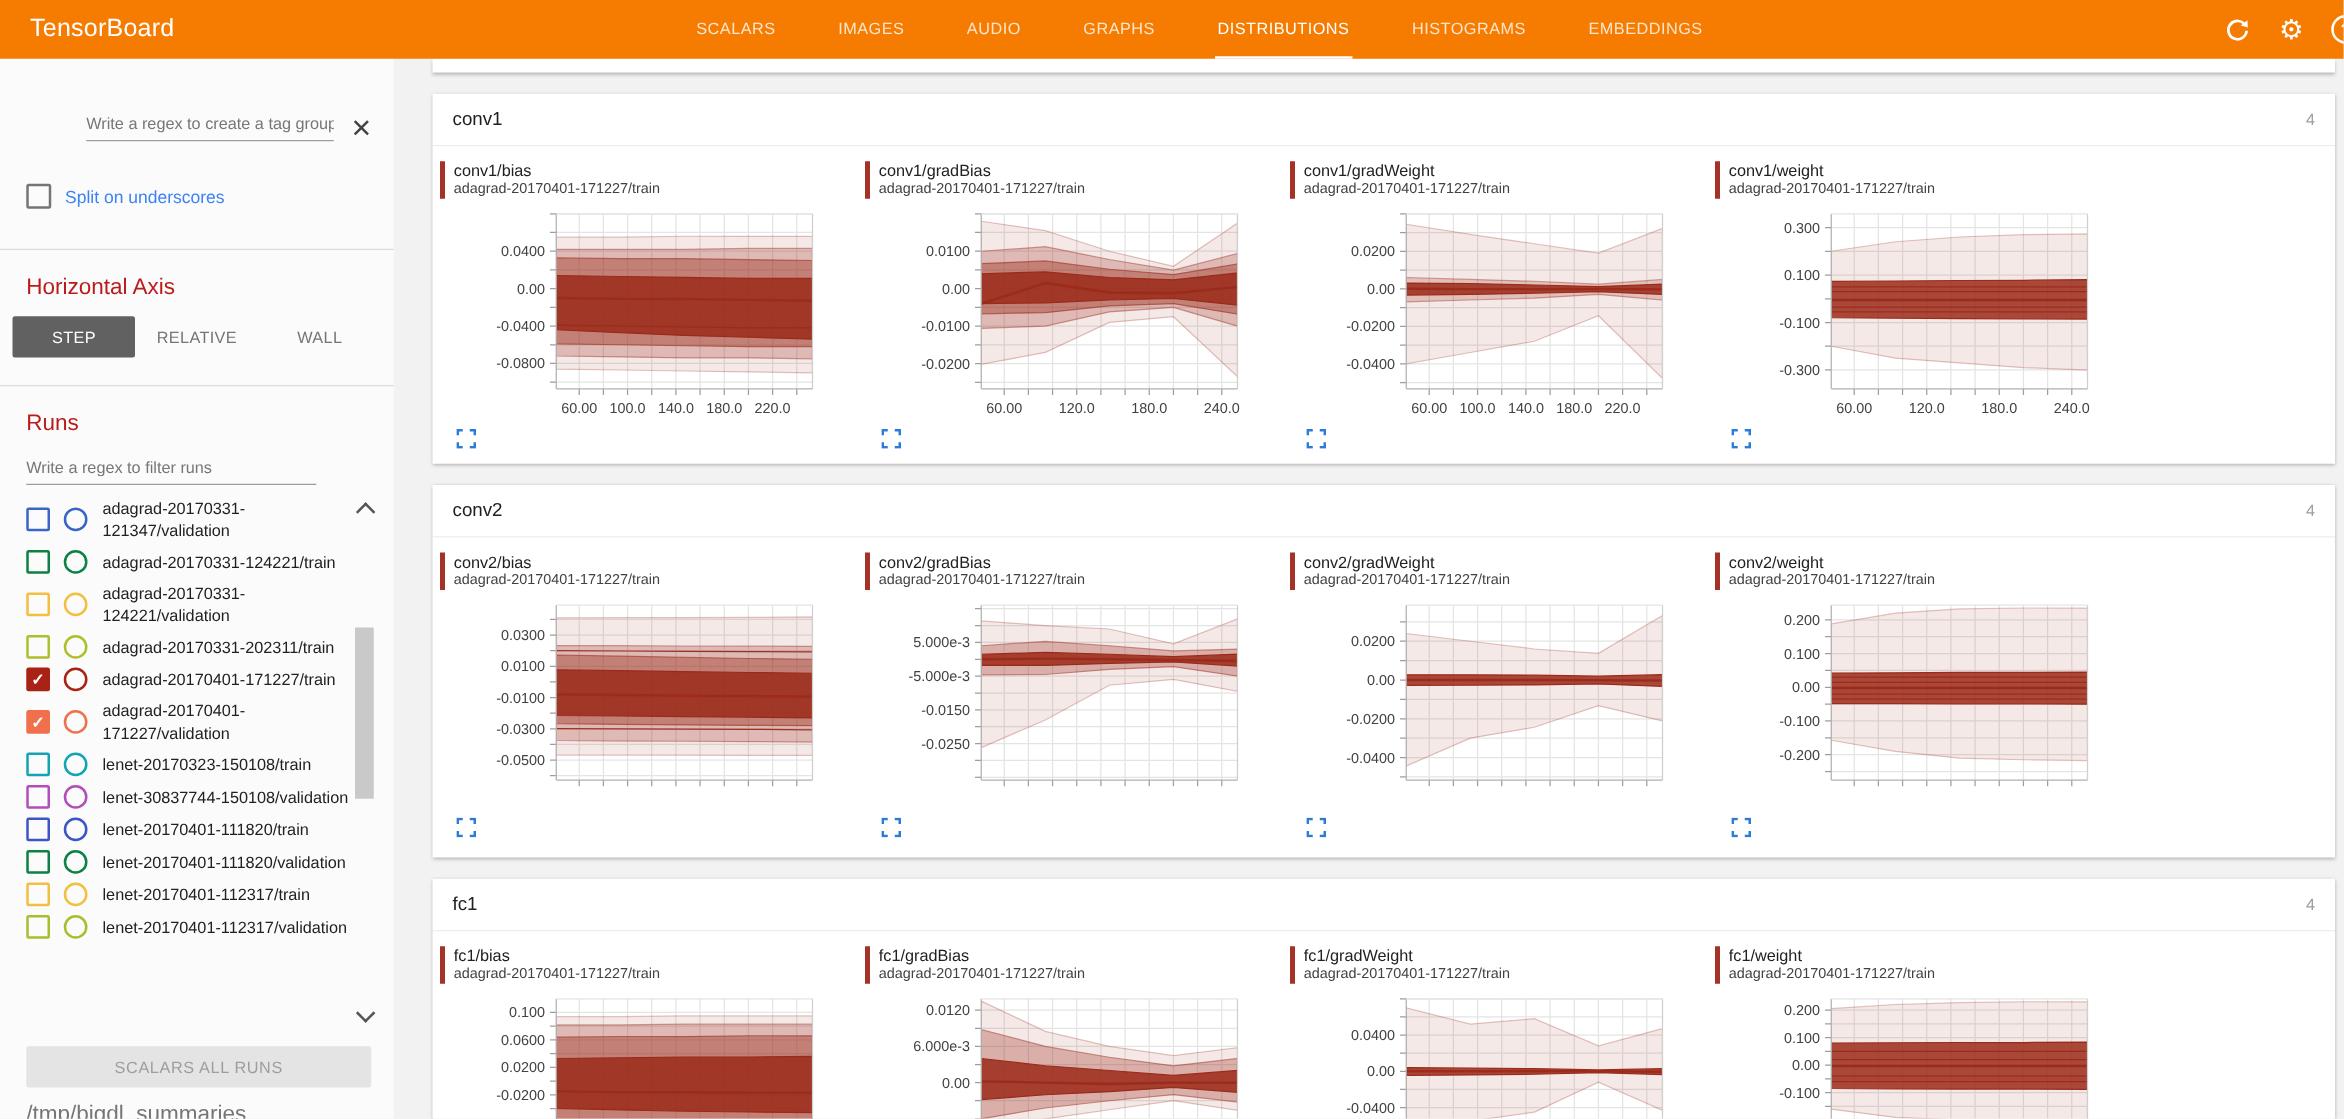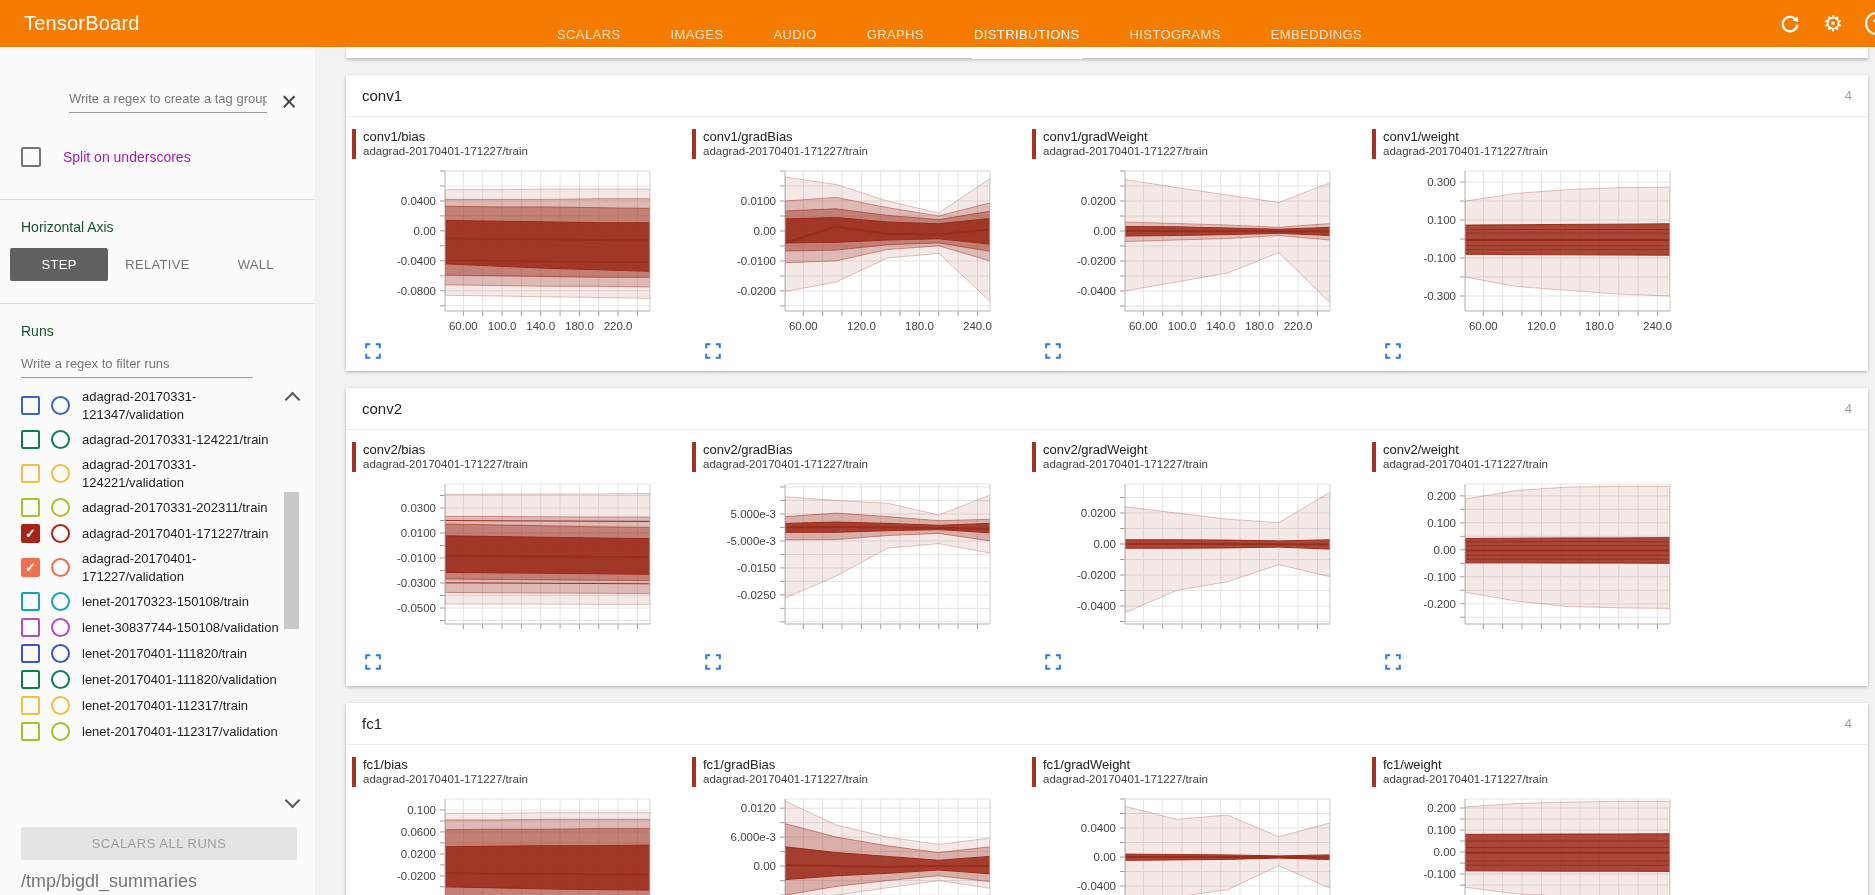--- a/index.html
+++ b/index.html
@@ -4,38 +4,38 @@
 <style>
   html,body{margin:0;padding:0;}
   body{
     position:relative;width:1875px;height:895px;overflow:hidden;
     font-family:"Liberation Sans",sans-serif;background:#f2f2f2;
     -webkit-font-smoothing:antialiased;
   }
   
   .app-header{position:absolute;top:0;left:0;width:1875px;height:47px;background:#f57c00;display:flex;align-items:stretch;z-index:20;}
   .logo{color:#fff;font-size:20px;font-weight:500;line-height:47px;margin-left:24px;letter-spacing:.2px;}
-  .nav-tabs{position:absolute;left:555px;top:12px;height:47px;display:flex;gap:46px;}
+  .nav-tabs{position:absolute;left:555px;top:0;height:47px;display:flex;gap:46px;}
   .tab{color:rgba(255,255,255,.8);font-size:13px;font-weight:500;letter-spacing:.4px;line-height:45px;padding:0 2px;cursor:pointer;border-bottom:2px solid transparent;}
   .tab.active{color:#fff;border-bottom:2px solid #fff;}
   .header-icons{position:absolute;right:0;top:0;height:47px;display:flex;align-items:center;gap:21px;padding-right:0;}
   .hicon{width:22px;height:22px;display:flex;align-items:center;justify-content:center;color:#fff;cursor:pointer;}
   .gear-glyph{font-size:22px;line-height:22px;}
   .help-circle{width:19px;height:19px;border:2px solid #fff;border-radius:50%;color:#fff;font-size:13px;font-weight:bold;display:flex;align-items:center;justify-content:center;margin-right:-13px;}
   
   .sidebar{position:absolute;top:47px;left:0;width:315px;bottom:0;background:#fbfbfb;z-index:10;}
   .tag-row{display:flex;align-items:flex-end;margin:40px 14px 0 21px;}
   .underline-input{flex:1;border:none;outline:none;background:transparent;border-bottom:1px solid #9e9e9e;font-size:13px;padding:4px 0 6px 0;color:#212121;font-family:"Liberation Sans",sans-serif;margin-left:48px;}
   .underline-input::placeholder{color:#767676;}
   .close-x{font-size:27px;color:#424242;line-height:22px;margin:0 4px 0 14px;cursor:pointer;}
   .split-row{display:flex;align-items:center;margin:34px 0 0 21px;cursor:pointer;}
   .cb-outline{width:16px;height:16px;border:2px solid #757575;border-radius:2px;background:#fbfbfb;}
-  .split-label{font-size:14px;color:#a21caf;margin-left:22px;}
+  .split-label{font-size:14px;color:#3b82f6;margin-left:11px;}
   .divider{height:1px;background:#dcdcdc;margin-top:32px;}
-  .side-heading{font-size:14px;color:#14532d;margin:19px 0 0 21px;}
+  .side-heading{font-size:18px;color:#b91c1c;margin:19px 0 0 21px;}
   .axis-buttons{display:flex;margin:13px 10px 0 10px;}
   .axis-btn{flex:1;height:33px;display:flex;align-items:center;justify-content:center;font-size:13px;letter-spacing:.3px;color:#757575;border-radius:2px;cursor:pointer;}
   .axis-btn.active{background:#616161;color:#fff;}
   .runs-filter{display:block;width:232px;margin:13px 0 0 21px;}
   .runs-list{position:relative;margin-top:10px;height:422px;overflow:hidden;padding-left:21px;}
   .run-item{display:flex;align-items:center;margin-bottom:7px;cursor:pointer;}
   .run-cb{flex:none;width:15px;height:15px;border:2px solid;border-radius:2px;display:flex;align-items:center;justify-content:center;}
   .run-cb .check{color:#fff;font-size:13px;font-weight:bold;line-height:13px;}
   .run-circle{flex:none;width:15px;height:15px;border:2px solid;border-radius:50%;margin-left:11px;}
   .run-label{font-size:13px;color:#212121;margin-left:12px;width:205px;line-height:1.35;word-wrap:break-word;}

